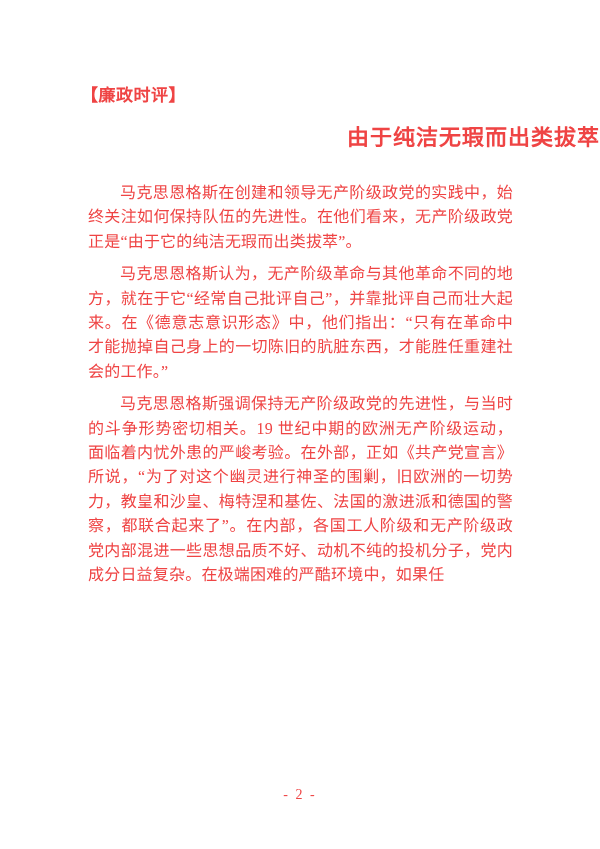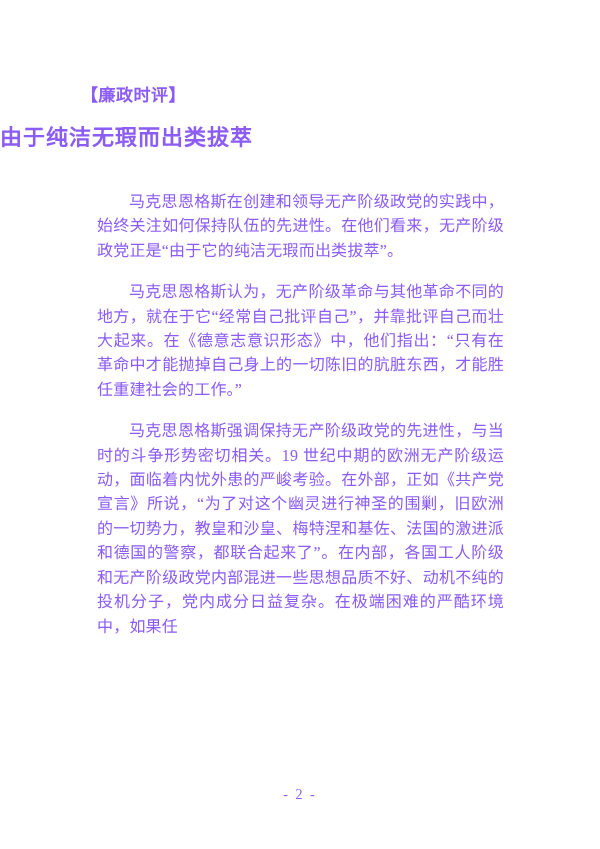--- a/index.html
+++ b/index.html
@@ -5,52 +5,52 @@
   html, body {
     margin: 0;
     padding: 0;
     background: #ffffff;
   }
   .page {
     position: relative;
     width: 600px;
     height: 849px;
     background: #ffffff;
-    color: #8b5cf6;
+    color: #ef4444;
     font-family: "Liberation Serif", "DejaVu Serif", serif;
     overflow: hidden;
   }
   .section-label {
     position: absolute;
     top: 81px;
     left: 81px;
     font-size: 17px;
     font-weight: 600;
     letter-spacing: 0.5px;
   }
   .article-title {
     position: absolute;
     top: 119px;
     left: 0;
     width: 100%;
     margin: 0;
-    text-align: left;
+    text-align: right;
     font-size: 22px;
     font-weight: 700;
     letter-spacing: 1px;
     font-family: Liberation Mono, monospace;
   }
   .article-body {
     position: absolute;
     top: 173px;
     left: 80px;
     width: 441px;
   }
   .article-body p {
-    margin: 17px;
+    margin: 8px;
     font-size: 16px;
     line-height: 24.4px;
     text-align: justify;
     text-indent: 2em;
     letter-spacing: 0.2px;
     word-break: break-all;
   }
   .page-number {
     position: absolute;
     top: 787px;

